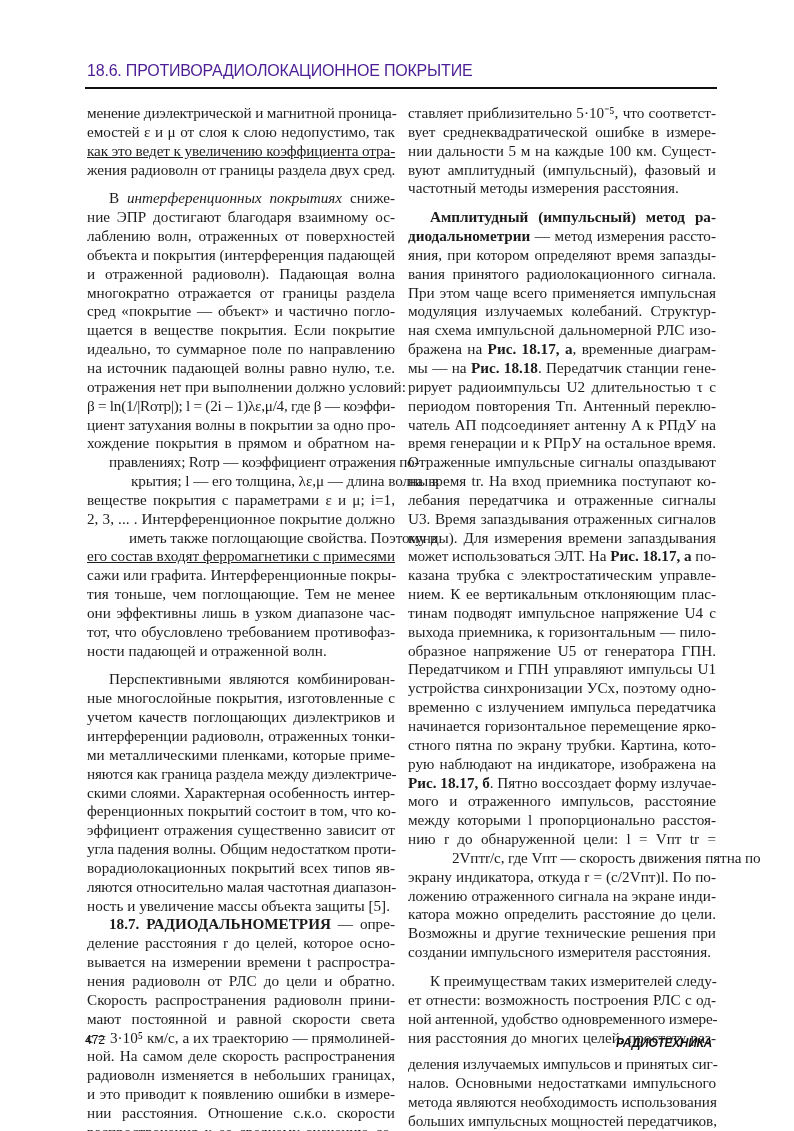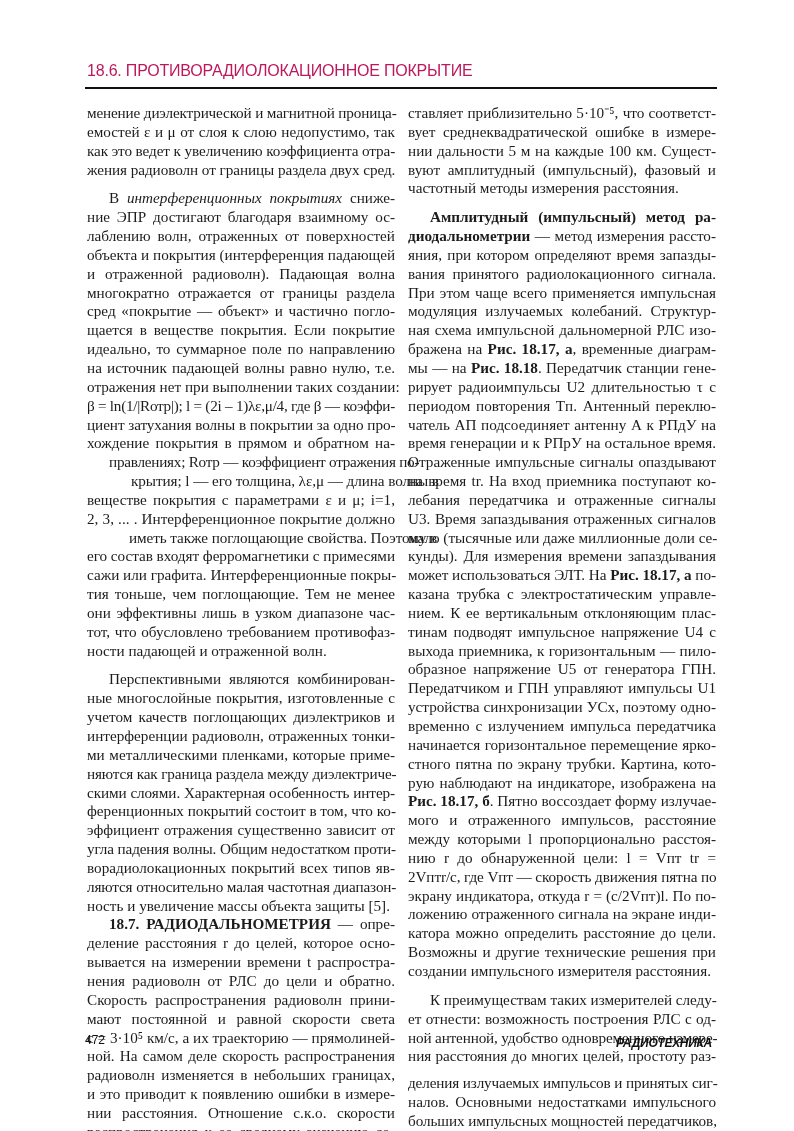--- a/index.html
+++ b/index.html
@@ -1,17 +1,17 @@
 <!DOCTYPE html>
 <html><head>
 <meta charset="utf-8">
 <style>
   html, body { margin: 0; padding: 0; background: #ffffff; }
   body { width: 794px; height: 1131px; position: relative; overflow: hidden; color: #1a1a1a; }
-  .header { position: absolute; left: 87px; top: 62px; font-family: "Liberation Sans", sans-serif; font-size: 16px; letter-spacing: -0.2px; color: #be185d; }
+  .header { position: absolute; left: 87px; top: 62px; font-family: "Liberation Sans", sans-serif; font-size: 16px; letter-spacing: -0.2px; color: #4c1d95; }
   .rule { position: absolute; left: 85px; top: 87px; width: 632px; height: 2px; background: #111; }
   .col { position: absolute; top: 104px; width: 308px; font-family: "Liberation Serif", serif; font-size: 15.2px; line-height: 18.85px; color: #1c1c1c; }
   .col.left { left: 87px; }
   .col.right { left: 408px; }
   .ln { display: block; text-align: justify; text-align-last: justify; white-space: nowrap; height: 18.85px; overflow: visible; }
   .ln.last { text-align-last: left; }
   .ln.ind { text-indent: 22px; }
   .gap { height: 10px; }
   b { font-weight: bold; }
   i { font-style: italic; }
@@ -20,43 +20,43 @@
 </style>
 </head>
 <body>
 
 <div class="header">18.6. ПРОТИВОРАДИОЛОКАЦИОННОЕ ПОКРЫТИЕ</div>
 <div class="rule"></div>
 
 <div class="col left" id="colL">
     <span class="ln" style="letter-spacing: -0.15px;">менение диэлектрической и магнитной проница-</span>
     <span class="ln">емостей ε и μ от слоя к слою недопустимо, так</span>
-    <span class="ln" style="letter-spacing: -0.1px;">как это ведет к увеличению коэффициента отра-</span>
+    <span class="ln" style="letter-spacing: -0.1px; text-decoration: underline;">как это ведет к увеличению коэффициента отра-</span>
     <span class="ln last" style="letter-spacing: -0.06px;">жения радиоволн от границы раздела двух сред.</span>
     <div class="gap"></div>
     <span class="ln ind">В <i>интерференционных покрытиях</i> сниже-</span>
     <span class="ln">ние ЭПР достигают благодаря взаимному ос-</span>
     <span class="ln">лаблению волн, отраженных от поверхностей</span>
     <span class="ln">объекта и покрытия (интерференция падающей</span>
     <span class="ln">и отраженной радиоволн). Падающая волна</span>
     <span class="ln">многократно отражается от границы раздела</span>
     <span class="ln">сред «покрытие — объект» и частично погло-</span>
     <span class="ln">щается в веществе покрытия. Если покрытие</span>
     <span class="ln">идеально, то суммарное поле по направлению</span>
     <span class="ln">на источник падающей волны равно нулю, т.е.</span>
-    <span class="ln">отражения нет при выполнении таких создании:</span>
+    <span class="ln">отражения нет при выполнении должно условий:</span>
     <span class="ln" style="letter-spacing: -0.26px;">β = ln(1/|Rотр|); l = (2i – 1)λε,μ/4, где β — коэффи-</span>
     <span class="ln" style="letter-spacing: -0.06px;">циент затухания волны в покрытии за одно про-</span>
     <span class="ln">хождение покрытия в прямом и обратном на-</span>
     <span class="ln" style="letter-spacing: -0.24px; margin-left: 22px;">правлениях; Rотр — коэффициент отражения по-</span>
     <span class="ln" style="letter-spacing: -0.08px; margin-left: 44px;">крытия; l — его толщина, λε,μ — длина волны в</span>
     <span class="ln">веществе покрытия с параметрами ε и μ; i=1,</span>
     <span class="ln">2, 3, ... . Интерференционное покрытие должно</span>
     <span class="ln" style="letter-spacing: -0.08px; margin-left: 42px;">иметь также поглощающие свойства. Поэтому в</span>
-    <span class="ln" style="letter-spacing: -0.04px;">его состав входят ферромагнетики с примесями</span>
+    <span class="ln" style="letter-spacing: -0.04px; text-decoration: underline;">его состав входят ферромагнетики с примесями</span>
     <span class="ln">сажи или графита. Интерференционные покры-</span>
     <span class="ln">тия тоньше, чем поглощающие. Тем не менее</span>
     <span class="ln">они эффективны лишь в узком диапазоне час-</span>
     <span class="ln">тот, что обусловлено требованием противофаз-</span>
     <span class="ln last">ности падающей и отраженной волн.</span>
     <div class="gap"></div>
     <span class="ln ind">Перспективными являются комбинирован-</span>
     <span class="ln">ные многослойные покрытия, изготовленные с</span>
     <span class="ln">учетом качеств поглощающих диэлектриков и</span>
     <span class="ln">интерференции радиоволн, отраженных тонки-</span>
@@ -99,48 +99,48 @@
     <span class="ln">бражена на <b>Рис. 18.17, а</b>, временные диаграм-</span>
     <span class="ln">мы — на <b>Рис. 18.18</b>. Передатчик станции гене-</span>
     <span class="ln">рирует радиоимпульсы U2 длительностью τ с</span>
     <span class="ln">периодом повторения Tп. Антенный переклю-</span>
     <span class="ln">чатель АП подсоединяет антенну А к РПдУ на</span>
     <span class="ln">время генерации и к РПрУ на остальное время.</span>
     <span class="ln">Отраженные импульсные сигналы опаздывают</span>
     <span class="ln">на время tr. На вход приемника поступают ко-</span>
     <span class="ln">лебания передатчика и отраженные сигналы</span>
     <span class="ln">U3. Время запаздывания отраженных сигналов</span>
-    <span class="ln">мало (тысячные или даже миллионные доли се-</span>
     <span class="ln">кунды). Для измерения времени запаздывания</span>
     <span class="ln" style="letter-spacing: -0.04px;">может использоваться ЭЛТ. На <b>Рис. 18.17, а</b> по-</span>
     <span class="ln">казана трубка с электростатическим управле-</span>
     <span class="ln">нием. К ее вертикальным отклоняющим плас-</span>
     <span class="ln">тинам подводят импульсное напряжение U4 с</span>
     <span class="ln">выхода приемника, к горизонтальным — пило-</span>
     <span class="ln">образное напряжение U5 от генератора ГПН.</span>
     <span class="ln">Передатчиком и ГПН управляют импульсы U1</span>
     <span class="ln">устройства синхронизации УСх, поэтому одно-</span>
     <span class="ln">временно с излучением импульса передатчика</span>
     <span class="ln">начинается горизонтальное перемещение ярко-</span>
     <span class="ln">стного пятна по экрану трубки. Картина, кото-</span>
     <span class="ln">рую наблюдают на индикаторе, изображена на</span>
     <span class="ln"><b>Рис. 18.17, б</b>. Пятно воссоздает форму излучае-</span>
     <span class="ln">мого и отраженного импульсов, расстояние</span>
     <span class="ln">между которыми l пропорционально расстоя-</span>
     <span class="ln">нию r до обнаруженной цели: l = Vпт tr =</span>
-    <span class="ln" style="letter-spacing: -0.1px;">2Vптr/c, где Vпт — скорость движения пятна по</span>
+    <span class="ln" style="letter-spacing: -0.1px; margin-left: 44px;">2Vптr/c, где Vпт — скорость движения пятна по</span>
     <span class="ln">экрану индикатора, откуда r = (c/2Vпт)l. По по-</span>
     <span class="ln">ложению отраженного сигнала на экране инди-</span>
     <span class="ln">катора можно определить расстояние до цели.</span>
     <span class="ln">Возможны и другие технические решения при</span>
     <span class="ln last">создании импульсного измерителя расстояния.</span>
     <div class="gap"></div>
     <span class="ln ind" style="letter-spacing: -0.04px;">К преимуществам таких измерителей следу-</span>
     <span class="ln">ет отнести: возможность построения РЛС с од-</span>
     <span class="ln" style="letter-spacing: -0.15px;">ной антенной, удобство одновременного измере-</span>
     <span class="ln">ния расстояния до многих целей, простоту раз-</span>
     <span class="ln" style="letter-spacing: -0.13px; margin-top: 8px;">деления излучаемых импульсов и принятых сиг-</span>
     <span class="ln">налов. Основными недостатками импульсного</span>
+    <span class="ln">метода являются необходимость использования</span>
     <span class="ln last" style="letter-spacing: -0.08px;">больших импульсных мощностей передатчиков,</span>
   </div>
 
 <div class="footer-num">472</div>
 <div class="footer-title">РАДИОТЕХНИКА</div>
 
 </body></html>

